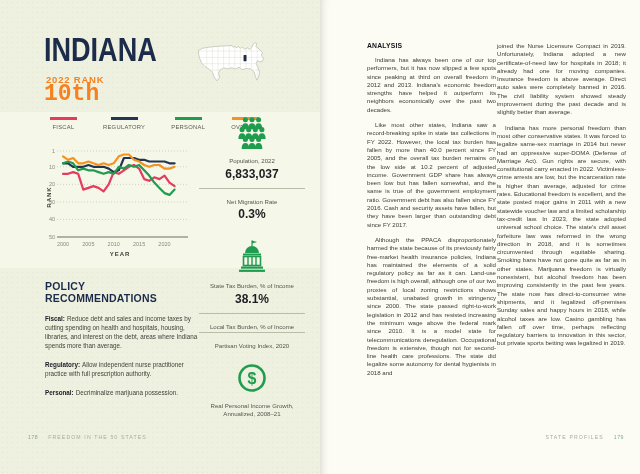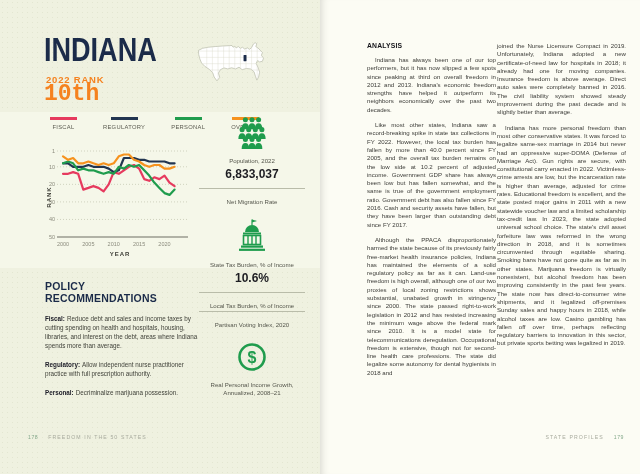--- a/index.html
+++ b/index.html
@@ -164,37 +164,38 @@
           <use href="#prs" x="23" y="17"></use>
           <use href="#prs" x="29" y="17"></use>
         <use href="#prs" x="14" y="26"></use>
           <use href="#prs" x="20" y="26"></use>
           <use href="#prs" x="26" y="26"></use>
       </svg>
       <div class="stat-label">Population, 2022</div>
       <div class="stat-value">6,833,037</div>
       <hr class="divider">
       <div class="stat-label">Net Migration Rate</div>
+      <div class="stat-value">0.3%</div>
 
       <svg class="icon-cap" viewBox="0 0 40 36">
         <g fill="#1f9c4d" stroke="#1f9c4d">
           <line x1="20" y1="2.5" x2="20" y2="8" stroke-width="1.2"></line>
           <polygon points="20,2.5 25,4 20,5.5" stroke="none"></polygon>
           <path d="M13 15 A7 7 0 0 1 27 15 Z" stroke="none"></path>
           <rect x="11" y="15.5" width="18" height="2" stroke="none"></rect>
           <rect x="11.5" y="18.5" width="17" height="9" fill="none" stroke-width="1.6"></rect>
           <line x1="16" y1="18.5" x2="16" y2="27.5" stroke-width="1.4"></line>
           <line x1="20" y1="18.5" x2="20" y2="27.5" stroke-width="1.4"></line>
           <line x1="24" y1="18.5" x2="24" y2="27.5" stroke-width="1.4"></line>
           <rect x="9" y="28.5" width="22" height="2.2" stroke="none"></rect>
           <rect x="7" y="31.7" width="26" height="2.2" stroke="none"></rect>
         </g>
       </svg>
       <div class="stat-label">State Tax Burden, % of Income</div>
-      <div class="stat-value">10.6%</div>
+      <div class="stat-value">38.1%</div>
       <hr class="divider">
       <div class="stat-label">Local Tax Burden, % of Income</div>
       <hr class="divider">
       <div class="stat-label">Partisan Voting Index, 2020</div>
 
       <svg class="icon-dollar" viewBox="0 0 40 32">
         <circle cx="20" cy="16" r="12.5" fill="none" stroke="#1f9c4d" stroke-width="2.6"></circle>
         <text x="20" y="21.5" text-anchor="middle" font-size="16" font-weight="bold" fill="#1f9c4d">$</text>
       </svg>
       <div class="stat-label">Real Personal Income Growth, Annualized, 2008–21</div>

